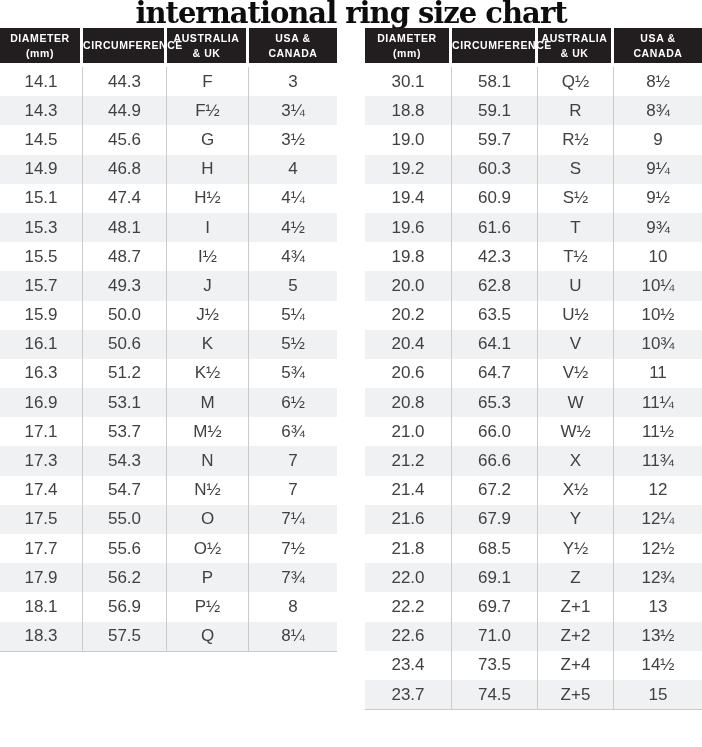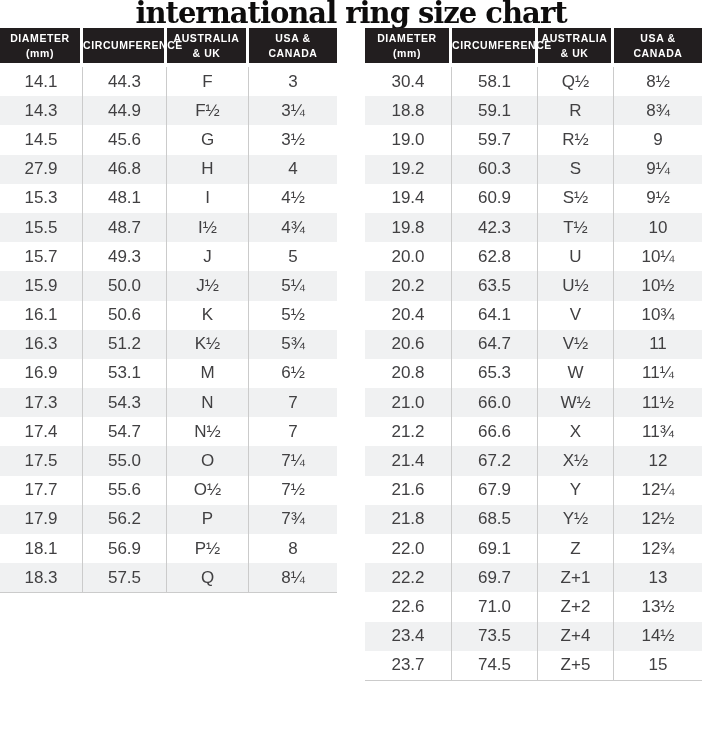--- a/index.html
+++ b/index.html
@@ -130,24 +130,30 @@
             <td>F½</td>
             <td>3¼</td>
           </tr>
           <tr>
             <td>14.5</td>
             <td>45.6</td>
             <td>G</td>
             <td>3½</td>
           </tr>
           <tr>
-            <td>27.9</td>
+            <td>14.9</td>
             <td>46.8</td>
             <td>H</td>
             <td>4</td>
+          </tr>
+          <tr>
+            <td>15.1</td>
+            <td>47.4</td>
+            <td>H½</td>
+            <td>4¼</td>
           </tr>
           <tr>
             <td>15.3</td>
             <td>48.1</td>
             <td>I</td>
             <td>4½</td>
           </tr>
           <tr>
             <td>15.5</td>
             <td>48.7</td>
@@ -176,20 +182,26 @@
             <td>16.3</td>
             <td>51.2</td>
             <td>K½</td>
             <td>5¾</td>
           </tr>
           <tr>
             <td>16.9</td>
             <td>53.1</td>
             <td>M</td>
             <td>6½</td>
+          </tr>
+          <tr>
+            <td>17.1</td>
+            <td>53.7</td>
+            <td>M½</td>
+            <td>6¾</td>
           </tr>
           <tr>
             <td>17.3</td>
             <td>54.3</td>
             <td>N</td>
             <td>7</td>
           </tr>
           <tr>
             <td>17.4</td>
             <td>54.7</td>
@@ -254,21 +266,21 @@
             <span>&amp; UK</span>
           </th>
           <th>
             <span>USA &amp;</span><br>
             <span>CANADA</span>
           </th>
         </tr>
       </thead>
       <tbody>
           <tr>
-            <td>30.4</td>
+            <td>30.1</td>
             <td>58.1</td>
             <td>Q½</td>
             <td>8½</td>
           </tr>
           <tr>
             <td>18.8</td>
             <td>59.1</td>
             <td>R</td>
             <td>8¾</td>
           </tr>
@@ -284,20 +296,26 @@
             <td>S</td>
             <td>9¼</td>
           </tr>
           <tr>
             <td>19.4</td>
             <td>60.9</td>
             <td>S½</td>
             <td>9½</td>
           </tr>
           <tr>
+            <td>19.6</td>
+            <td>61.6</td>
+            <td>T</td>
+            <td>9¾</td>
+          </tr>
+          <tr>
             <td>19.8</td>
             <td>42.3</td>
             <td>T½</td>
             <td>10</td>
           </tr>
           <tr>
             <td>20.0</td>
             <td>62.8</td>
             <td>U</td>
             <td>10¼</td>

